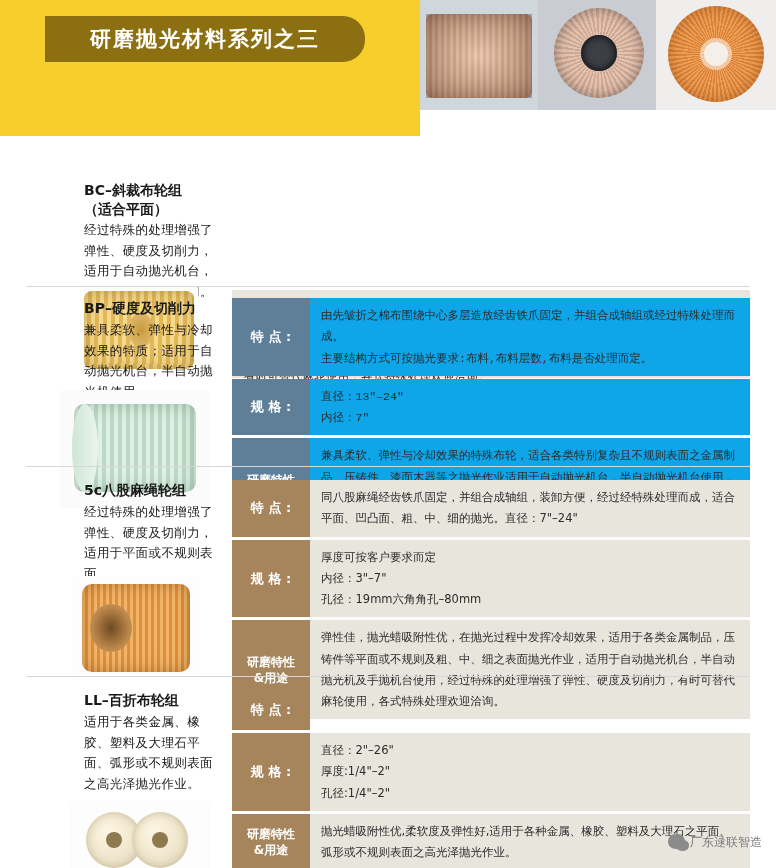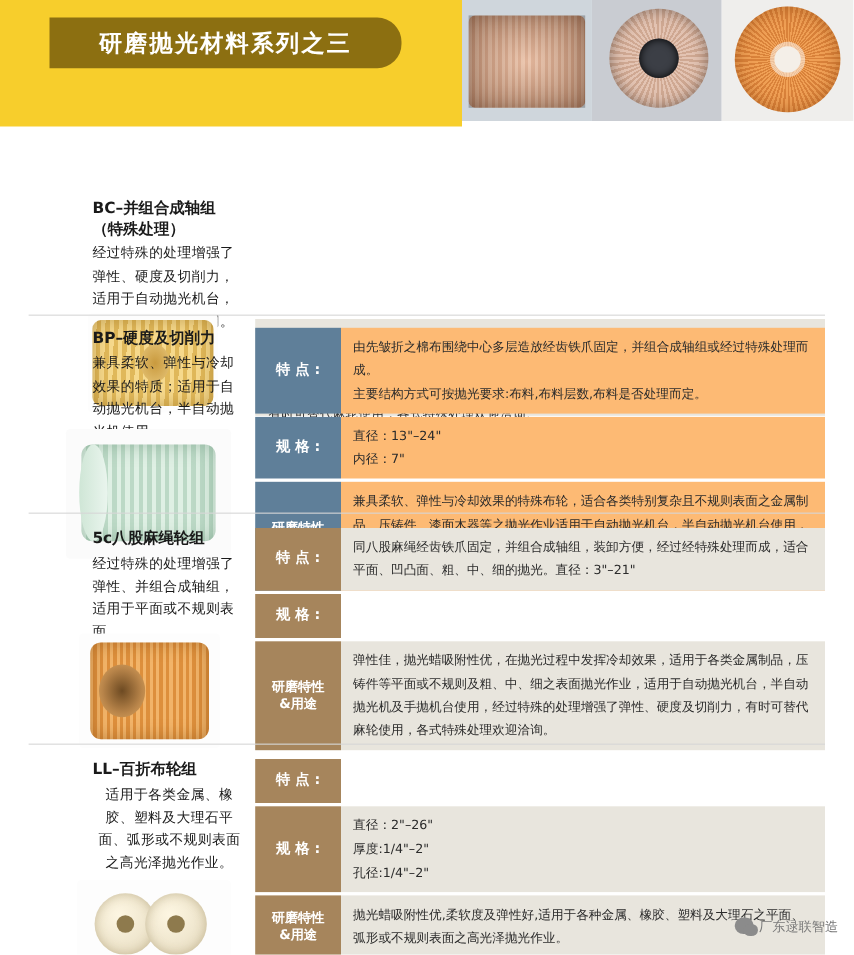--- a/index.html
+++ b/index.html
@@ -7,21 +7,21 @@
     width:776px;height:868px;
     background:#fff;
     font-family:"DejaVu Sans","Liberation Sans",sans-serif;
     overflow:hidden;
     position:relative;
   }
   .page{position:relative;width:776px;height:868px;overflow:hidden;background:#ffffff;}
 
   
   .header{position:absolute;left:0;top:0;width:776px;height:110px;}
-  .hdr-left{position:absolute;left:0;top:0;width:420px;height:115px;background:#f7ce2c;}
+  .hdr-left{position:absolute;left:0;top:0;width:420px;height:136px;background:#f7ce2c;}
   .hdr-banner{
     position:absolute;left:45px;top:16px;width:320px;height:46px;
     background:#8c6f11;border-radius:0 22px 22px 0;
     display:flex;align-items:center;justify-content:center;
   }
   .hdr-banner span{
     color:#ffffff;font-size:21px;font-weight:bold;letter-spacing:2px;
     font-family:"DejaVu Sans","Liberation Sans",sans-serif;
   }
   .hdr-right{position:absolute;left:420px;top:0;width:356px;height:110px;background:#e9edf1;overflow:hidden;}
@@ -123,21 +123,21 @@
   .tlabel.small{font-size:12px;}
   .tcell{
     flex:1;box-sizing:border-box;padding:7px 11px;
     font-size:11.5px;line-height:1.85;color:#2b2b2b;
   }
   .tcell .cols{display:flex;}
   .tcell .cols > div{flex:1;}
 
   
   .blue .tlabel{background:#5f7f99;}
-  .blue .tcell{background:#fdba74;}
+  .blue .tcell{background:#0ea5e9;font-family:Liberation Mono, monospace;}
   .tan .tlabel{background:#a6855c;}
   .tan .tcell{background:#e8e5dd;}
 
   
   .footer-badge{
     position:absolute;right:14px;bottom:10px;height:24px;
     display:flex;gap:5px;
     color:#7a7a7a;font-size:12px;
   }
   .wechat-ic{
@@ -163,22 +163,22 @@
       <div class="hdr-photo p2">
         <div class="fan-wheel w2"></div>
       </div>
       <div class="hdr-photo p3">
         <div class="fan-wheel w3"></div>
       </div>
     </div>
   </div>
 
   <div class="section" style="top:110px;height:170px;">
-    <div class="sec-title" style="left:84px;top:70px;">BC–并组合成轴组</div>
-    <div class="sec-title" style="left:84px;top:89px;">（特殊处理）</div>
+    <div class="sec-title" style="left:84px;top:70px;">BC–斜裁布轮组</div>
+    <div class="sec-title" style="left:84px;top:89px;">（适合平面）</div>
     <div class="sec-sub" style="left:84px;top:110px;width:136px;">经过特殊的处理增强了弹性、硬度及切削力，适用于自动抛光机台，半自动抛光机台使用。</div>
     <div class="prod bc-photo" style="left:80px;top:175px;">
       <div class="bc-wheel"></div>
     </div>
     <div class="note-box" style="left:232px;top:180px;width:518px;height:88px;">不规则的皱折、弹性佳、抛光蜡吸附性优、在抛光过程中发挥冷却效果，是抛光行业中标准抛光工具，适用于各类金属制品、压铸件、塑料、漆面木器等、平面或不规则表面之抛光作业，适用于自动抛光机台，半自动抛光机台及手抛机，使用经过特殊的处理增强了弹性、硬度及切削力，有时可替代麻轮使用，各式特殊处理欢迎洽询。</div>
   </div>
   <div class="sec-divider" style="top:286px;"></div>
 
   <div class="section" style="top:290px;">
     <div class="sec-title" style="left:84px;top:8px;">BP–硬度及切削力</div>
@@ -208,45 +208,48 @@
         <div class="tlabel small" style="white-space:pre-line;">研磨特性
 &amp;用途</div>
         <div class="tcell">兼具柔软、弹性与冷却效果的特殊布轮，适合各类特别复杂且不规则表面之金属制品、压铸件、漆面木器等之抛光作业适用于自动抛光机台，半自动抛光机台使用，尤其是花瓣，有学律的工件研磨作业一次性完成，效果更佳经过特殊的处理增强了弹性、硬度及切削力，有时可代替麻轮使用，各式特殊处理欢迎洽询。</div>
       </div>
     </div>
   </div>
   <div class="sec-divider" style="top:466px;"></div>
 
   <div class="section" style="top:472px;">
     <div class="sec-title" style="left:84px;top:8px;">5c八股麻绳轮组</div>
-    <div class="sec-sub" style="left:84px;top:30px;width:136px;">经过特殊的处理增强了弹性、并组合成轴组，适用于平面或不规则表面。</div>
+    <div class="sec-sub" style="left:84px;top:30px;width:136px;">经过特殊的处理增强了弹性、硬度及切削力，适用于平面或不规则表面。</div>
     <div class="prod sisal-photo" style="left:72px;top:104px;">
       <div class="sisal-wheel"></div>
     </div>
 
     <div class="table tan" style="left:232px;top:8px;width:518px;">
       <div class="trow">
         <div class="tlabel">特 点 :</div>
-        <div class="tcell">同八股麻绳经齿铁爪固定，并组合成轴组，装卸方便，经过经特殊处理而成，适合平面、凹凸面、粗、中、细的抛光。直径：3"–21"</div>
+        <div class="tcell">同八股麻绳经齿铁爪固定，并组合成轴组，装卸方便，经过经特殊处理而成，适合平面、凹凸面、粗、中、细的抛光。直径：7"–24"</div>
       </div>
       <div class="trow" style="margin-top:3px;">
         <div class="tlabel">规 格 :</div>
+        <div class="tcell" style="white-space:pre-line;">厚度可按客户要求而定
+内径：3"–7"
+孔径：19mm六角角孔–80mm</div>
       </div>
       <div class="trow" style="margin-top:3px;">
         <div class="tlabel small" style="white-space:pre-line;">研磨特性
 &amp;用途</div>
         <div class="tcell">弹性佳，抛光蜡吸附性优，在抛光过程中发挥冷却效果，适用于各类金属制品，压铸件等平面或不规则及粗、中、细之表面抛光作业，适用于自动抛光机台，半自动抛光机及手抛机台使用，经过特殊的处理增强了弹性、硬度及切削力，有时可替代麻轮使用，各式特殊处理欢迎洽询。</div>
       </div>
     </div>
   </div>
   <div class="sec-divider" style="top:676px;"></div>
 
   <div class="section" style="top:682px;">
     <div class="sec-title" style="left:84px;top:8px;">LL–百折布轮组</div>
-    <div class="sec-sub" style="left:84px;top:30px;width:140px;text-align:center;">适用于各类金属、橡胶、塑料及大理石平面、弧形或不规则表面之高光泽抛光作业。</div>
+    <div class="sec-sub" style="left:84px;top:30px;width:140px;">适用于各类金属、橡胶、塑料及大理石平面、弧形或不规则表面之高光泽抛光作业。</div>
     <div class="prod ll-photo" style="left:70px;top:118px;">
       <div class="ll-d ll-d1"></div>
       <div class="ll-d ll-d2"></div>
     </div>
 
     <div class="table tan" style="left:232px;top:8px;width:518px;">
       <div class="trow">
         <div class="tlabel">特 点 :</div>
       </div>
       <div class="trow" style="margin-top:3px;">

